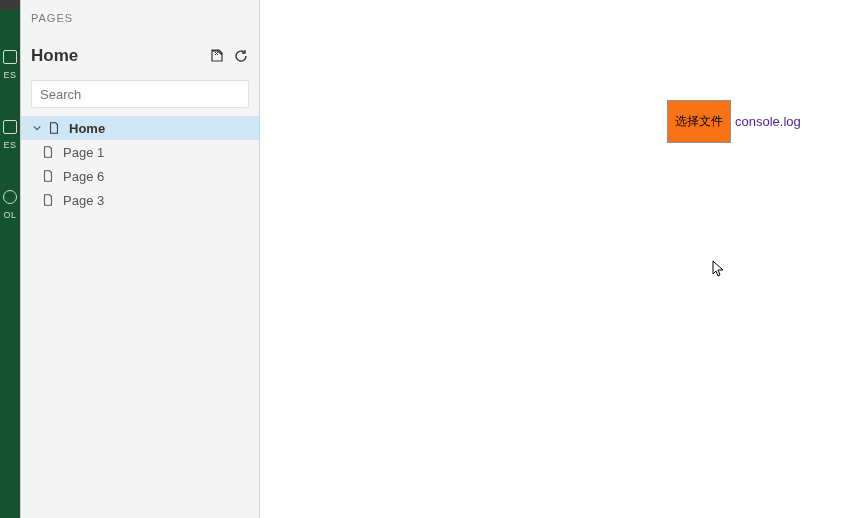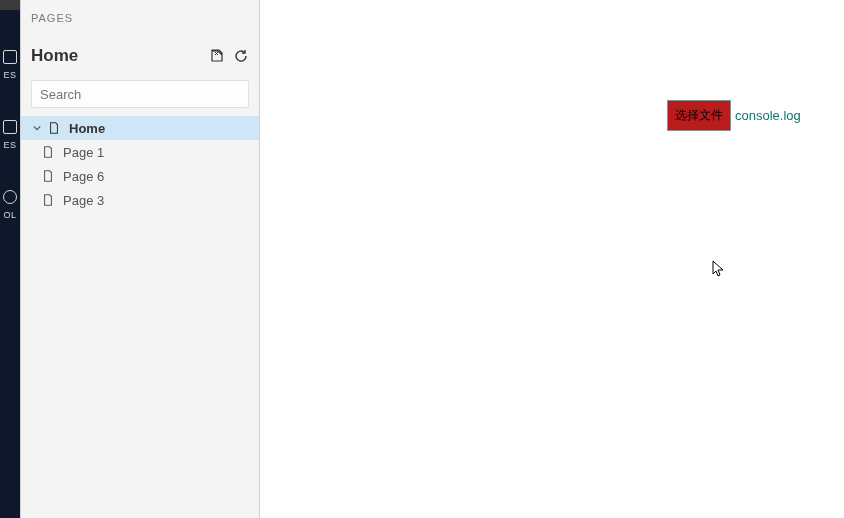--- a/index.html
+++ b/index.html
@@ -10,21 +10,21 @@
       width: 844px;
       height: 518px;
       overflow: hidden;
       background: #fff;
       position: relative;
     }
     .toolstrip {
       position: absolute;
       left: 0; top: 0;
       width: 20px; height: 100%;
-      background: #0f172a;
+      background: #14532d;
       color: #d8d8d8;
       font-size: 10px;
       display: flex;
       flex-direction: column;
       align-items: center;
     }
     .toolstrip .dark-top {
       width: 100%; height: 10px;
       background: #3a3a3a;
     }
@@ -149,27 +149,27 @@
       position: absolute;
       left: 406px; top: 100px;
       display: flex;
       align-items: center;
       gap: 4px;
       font-size: 13px;
     }
     .file-btn {
       font-family: Arial, sans-serif;
       font-size: 12px;
-      padding: 6px 7px;
-      background: #b91c1c;
+      padding: 12px 7px;
+      background: #f97316;
       border: 1px solid #8f8f8f;
       cursor: pointer;
     }
     .file-name {
-      color: #0f766e;
+      color: #4c1d95;
       font-size: 13px;
     }
 
     .cursor {
       position: absolute;
       left: 712px; top: 260px;
       width: 14px; height: 18px;
       pointer-events: none;
     }
   </style>

